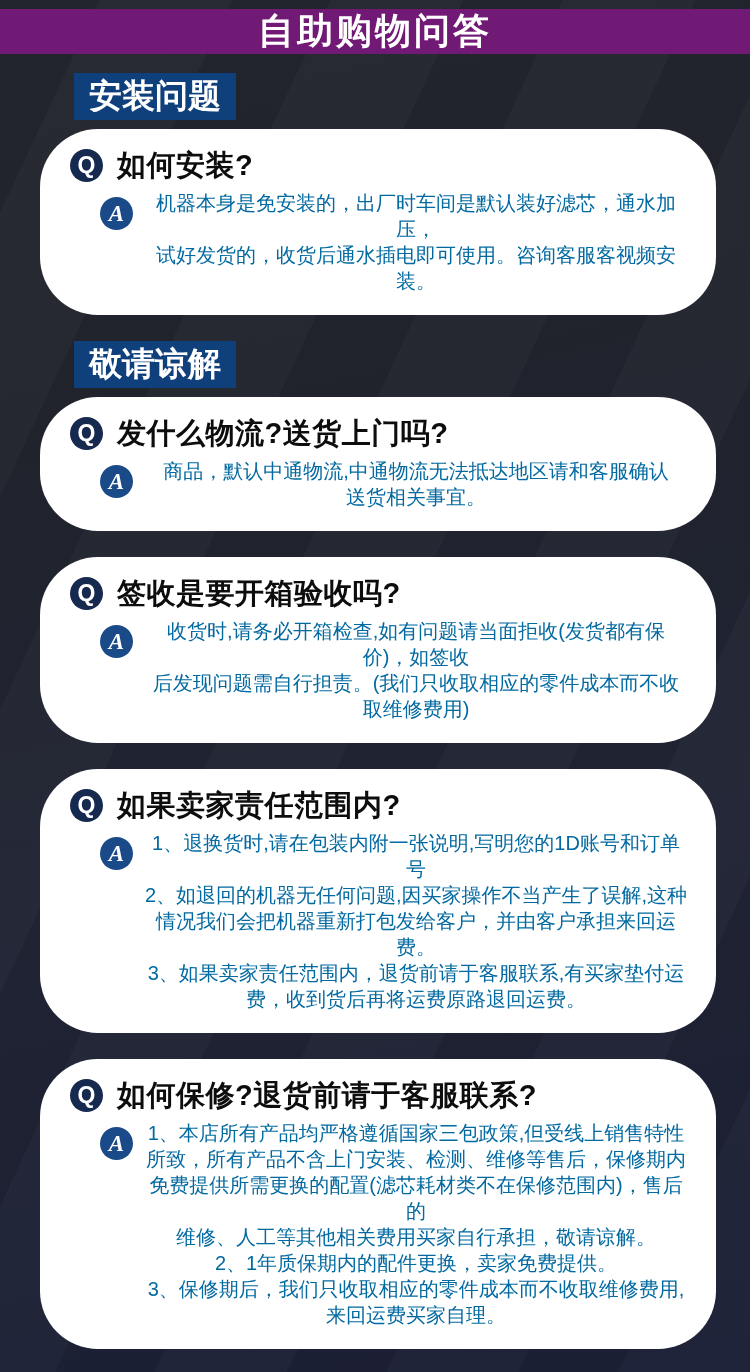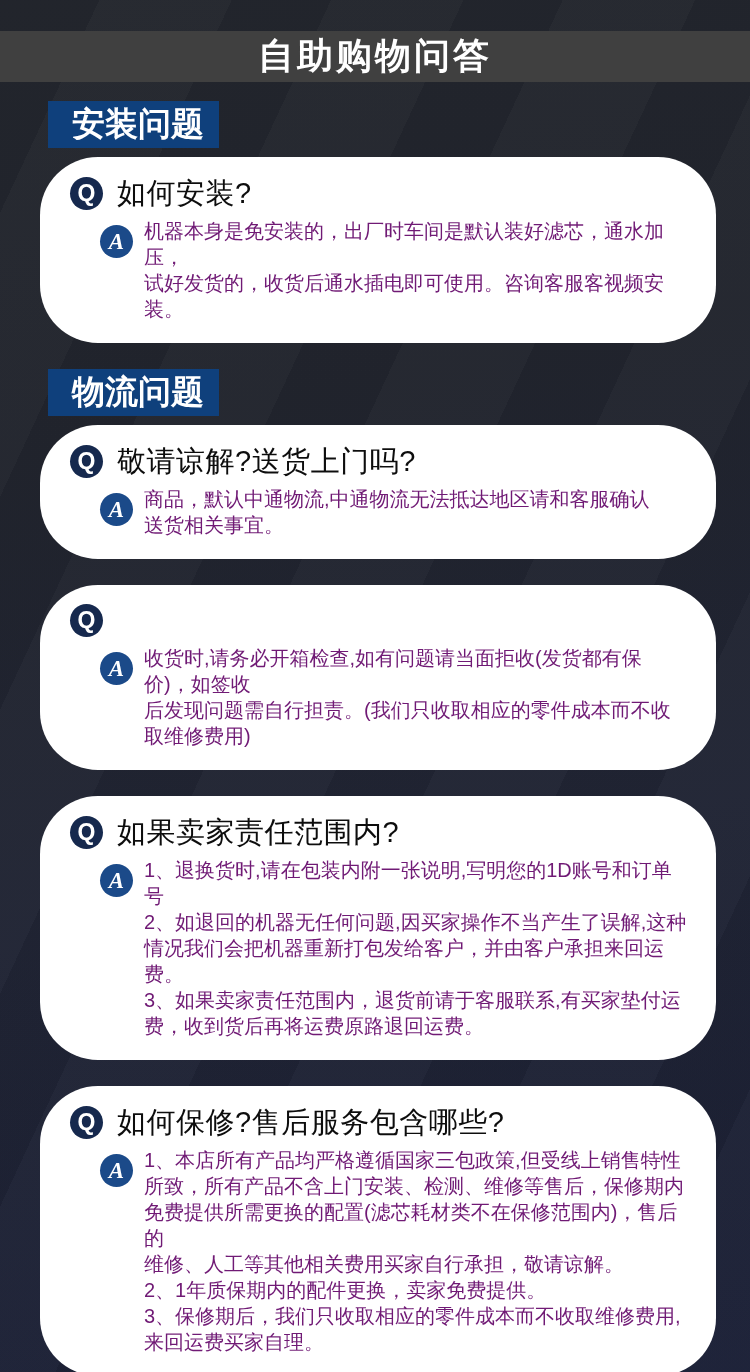--- a/index.html
+++ b/index.html
@@ -15,48 +15,48 @@
     position: absolute; inset: 0;
     background:
       repeating-linear-gradient(115deg,
         rgba(8,10,18,0.10) 0px, rgba(8,10,18,0.10) 90px,
         rgba(255,255,255,0.012) 90px, rgba(255,255,255,0.012) 210px);
     pointer-events: none;
   }
   .page { position: relative; z-index: 1; height: 100%; }
 
   .header {
-    margin-top: 31px;
-    height: 51px;
-    background: #404040;
+    margin-top: 9px;
+    height: 45px;
+    background: #701a75;
     display: flex;
     align-items: center;
     justify-content: center;
   }
   .header-title {
     color: #ffffff;
     font-size: 36px;
     font-weight: bold;
     letter-spacing: 3px;
   }
 
   .content { padding: 0 34px 0 40px; }
 
   .section { margin-top: 26px; }
   .section.first { margin-top: 19px; }
 
   .section-label {
     display: inline-block;
-    margin-left: 8px;
+    margin-left: 34px;
     background: #0f407c;
     color: #ffffff;
     font-size: 33px;
     font-weight: bold;
     line-height: 1;
-    padding: 6px 15px 8px 24px;
+    padding: 6px 15px 8px 15px;
   }
 
   .bubble {
     margin-top: 9px;
     background: #ffffff;
     border-radius: 58px;
     padding: 19px 28px 21px 30px;
   }
 
   .q-row { display: flex; align-items: center; gap: 14px; }
@@ -70,42 +70,43 @@
   }
   .q-badge { background: #16294e; font-size: 23px; }
   .a-badge {
     background: #1b4a89;
     font-size: 23px;
     font-style: italic;
     font-family: "Liberation Serif", "DejaVu Serif", serif;
   }
   .q-text {
     font-size: 29px;
-    font-weight: normal;
+    font-weight: bold;
     color: #0d0d0d;
     line-height: 34px;
     letter-spacing: 0.5px;
   }
   .a-row {
     display: flex;
     align-items: flex-start;
     gap: 11px;
     margin-top: 8px;
     margin-left: 30px;
   }
   .a-badge { margin-top: 7px; }
   .a-text {
     flex: 1;
     min-width: 0;
     font-size: 20px;
     font-weight: 500;
-    color: #701a75;
+    color: #0369a1;
     line-height: 26px;
     white-space: pre-line;
     word-break: break-all;
+    text-align: center;
   }
 </style>
 </head>
 <body>
 
 <div class="bg-streaks"></div>
 
 <div class="page">
 
   <div class="header">
@@ -123,38 +124,39 @@
         </div>
         <div class="a-row">
           <span class="badge a-badge">A</span>
           <span class="a-text">机器本身是免安装的，出厂时车间是默认装好滤芯，通水加压，
 试好发货的，收货后通水插电即可使用。咨询客服客视频安装。</span>
         </div>
       </div>
     </section>
 
     <section class="section">
-      <div class="section-label">物流问题</div>
-      <div class="bubble">
-        <div class="q-row">
-          <span class="badge q-badge">Q</span>
-          <span class="q-text">敬请谅解?送货上门吗?</span>
+      <div class="section-label">敬请谅解</div>
+      <div class="bubble">
+        <div class="q-row">
+          <span class="badge q-badge">Q</span>
+          <span class="q-text">发什么物流?送货上门吗?</span>
         </div>
         <div class="a-row">
           <span class="badge a-badge">A</span>
           <span class="a-text">商品，默认中通物流,中通物流无法抵达地区请和客服确认
 送货相关事宜。</span>
         </div>
       </div>
     </section>
 
     <section class="section">
       <div class="bubble">
         <div class="q-row">
           <span class="badge q-badge">Q</span>
+          <span class="q-text">签收是要开箱验收吗?</span>
         </div>
         <div class="a-row">
           <span class="badge a-badge">A</span>
           <span class="a-text">收货时,请务必开箱检查,如有问题请当面拒收(发货都有保价)，如签收
 后发现问题需自行担责。(我们只收取相应的零件成本而不收取维修费用)</span>
         </div>
       </div>
     </section>
 
     <section class="section">
@@ -171,21 +173,21 @@
 3、如果卖家责任范围内，退货前请于客服联系,有买家垫付运
 费，收到货后再将运费原路退回运费。</span>
         </div>
       </div>
     </section>
 
     <section class="section">
       <div class="bubble">
         <div class="q-row">
           <span class="badge q-badge">Q</span>
-          <span class="q-text">如何保修?售后服务包含哪些?</span>
+          <span class="q-text">如何保修?退货前请于客服联系?</span>
         </div>
         <div class="a-row">
           <span class="badge a-badge">A</span>
           <span class="a-text">1、本店所有产品均严格遵循国家三包政策,但受线上销售特性
 所致，所有产品不含上门安装、检测、维修等售后，保修期内
 免费提供所需更换的配置(滤芯耗材类不在保修范围内)，售后的
 维修、人工等其他相关费用买家自行承担，敬请谅解。
 2、1年质保期内的配件更换，卖家免费提供。
 3、保修期后，我们只收取相应的零件成本而不收取维修费用,
 来回运费买家自理。</span>

